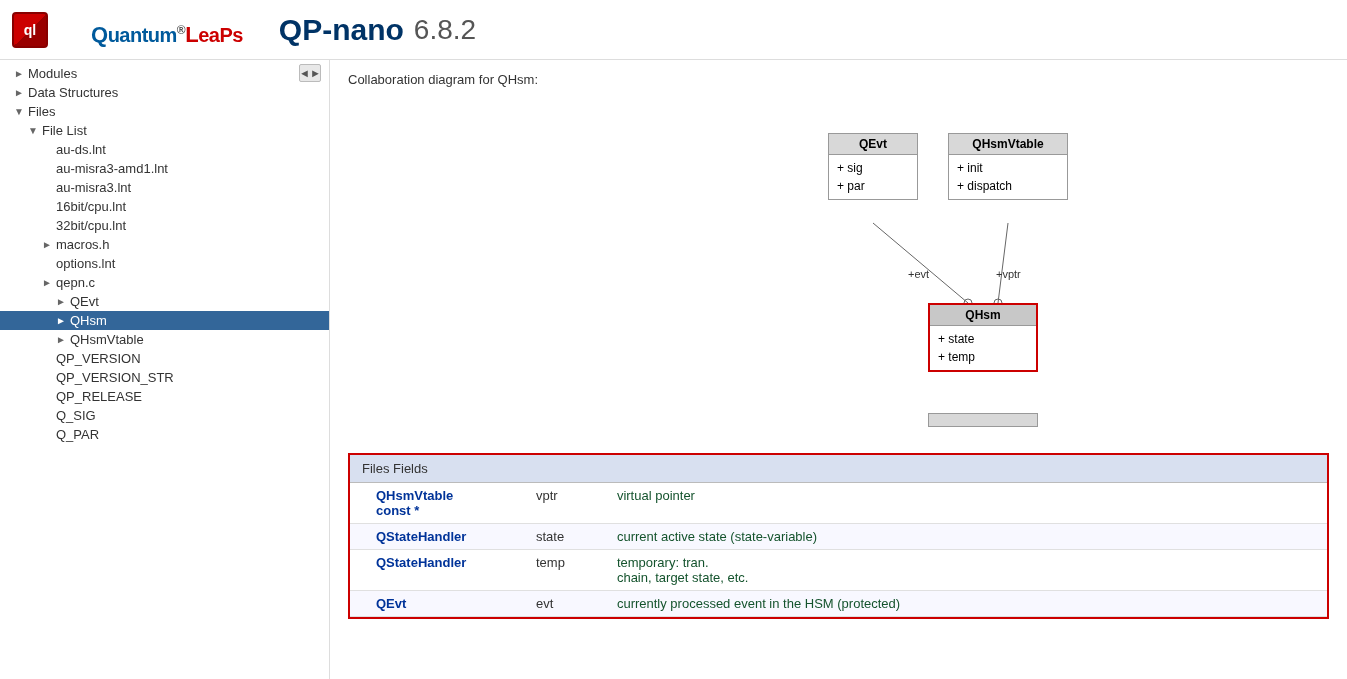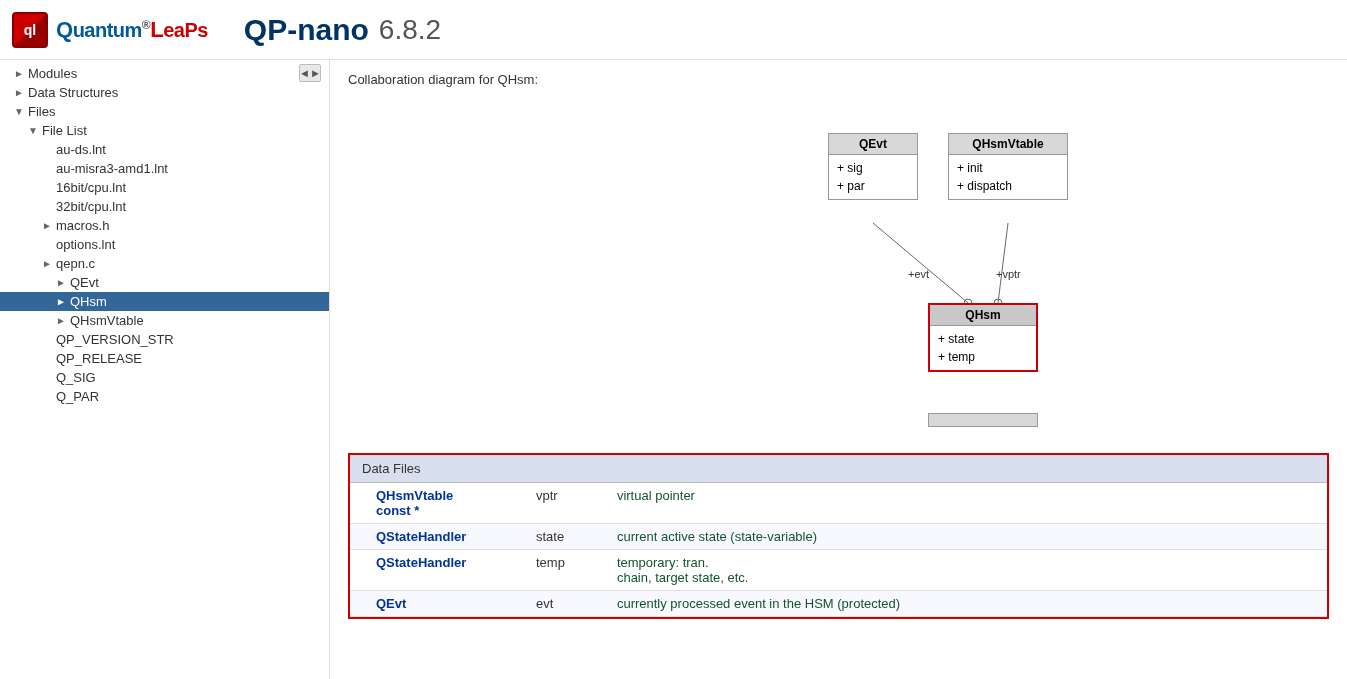--- a/index.html
+++ b/index.html
@@ -18,22 +18,23 @@
       display: flex;
       align-items: center;
       background: #fff;
       padding: 6px 12px;
       border-bottom: 1px solid #ddd;
       height: 60px;
       flex-shrink: 0;
     }
     .logo-box {
       display: flex;
-      align-items: center;
+      align-items: flex-end;
       margin-right: 16px;
+      gap: 35px;
     }
     .logo-ql {
       width: 36px;
       height: 36px;
       background: linear-gradient(135deg, #c00 50%, #900 50%);
       border-radius: 4px;
       display: flex;
       align-items: center;
       justify-content: center;
       color: #fff;
@@ -290,20 +291,24 @@
         <div class="tree-item indent-3">
           <span class="no-arrow"></span>
           <span class="label">au-ds.lnt</span>
         </div>
         <div class="tree-item indent-3">
           <span class="no-arrow"></span>
           <span class="label">au-misra3-amd1.lnt</span>
         </div>
         <div class="tree-item indent-3">
           <span class="no-arrow"></span>
+          <span class="label">au-misra3.lnt</span>
+        </div>
+        <div class="tree-item indent-3">
+          <span class="no-arrow"></span>
           <span class="label">16bit/cpu.lnt</span>
         </div>
         <div class="tree-item indent-3">
           <span class="no-arrow"></span>
           <span class="label">32bit/cpu.lnt</span>
         </div>
         <div class="tree-item indent-3">
           <span class="arrow arrow-right"></span>
           <span class="label">macros.h</span>
         </div>
@@ -319,20 +324,24 @@
           <span class="arrow arrow-right"></span>
           <span class="label">QEvt</span>
         </div>
         <div class="tree-item indent-4 selected">
           <span class="arrow arrow-right"></span>
           <span class="label">QHsm</span>
         </div>
         <div class="tree-item indent-4">
           <span class="arrow arrow-right"></span>
           <span class="label">QHsmVtable</span>
+        </div>
+        <div class="tree-item indent-3">
+          <span class="no-arrow"></span>
+          <span class="label">QP_VERSION</span>
         </div>
         <div class="tree-item indent-3">
           <span class="no-arrow"></span>
           <span class="label">QP_VERSION_STR</span>
         </div>
         <div class="tree-item indent-3">
           <span class="no-arrow"></span>
           <span class="label">QP_RELEASE</span>
         </div>
         <div class="tree-item indent-3">
@@ -388,21 +397,21 @@
           <div>+ state</div>
           <div>+ temp</div>
         </div>
       </div>
 
       <div class="uml-qhsm-extra"></div>
 
     </div>
 
     <div class="data-table-container">
-      <div class="data-table-header">Data Files</div>
+      <div class="data-table-header">Files Fields</div>
       <table class="data-table">
         <tbody id="data-table-body">
         <tr>
     <td>QHsmVtable const *</td>
     <td>vptr</td>
     <td>virtual pointer</td>
   </tr>
             <tr>
     <td>QStateHandler</td>
     <td>state</td>

